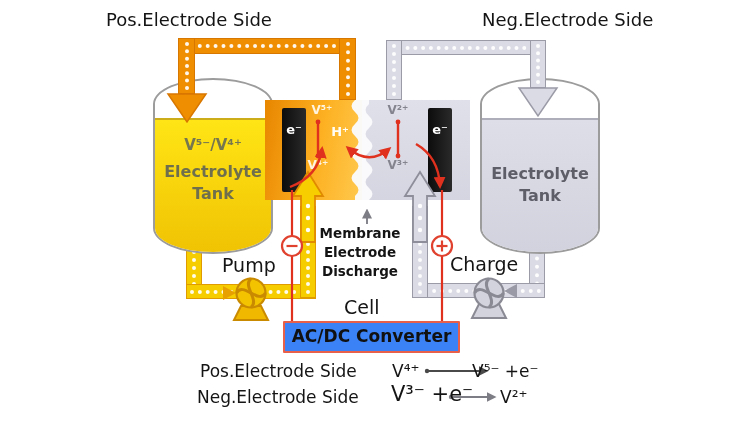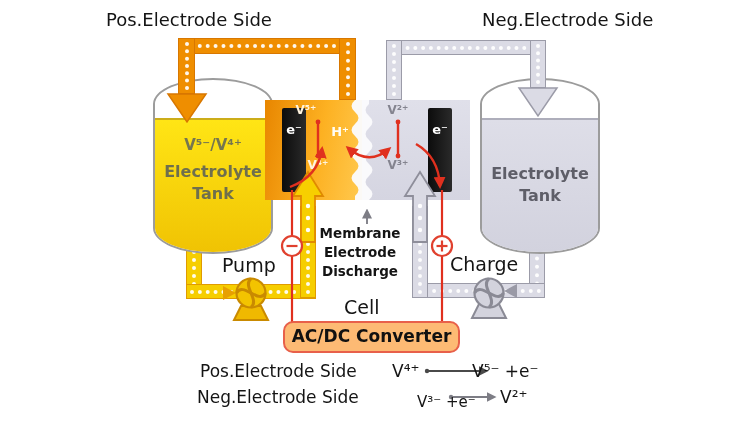--- a/index.html
+++ b/index.html
@@ -23,21 +23,21 @@
   .tank-txt{position:absolute;width:100%;text-align:center;font-weight:bold;}
   
   #cell{position:absolute;left:265px;top:100px;width:205px;height:100px;}
   .half{position:absolute;top:0;height:100%;}
   .electrode{position:absolute;top:8px;width:24px;height:84px;background:linear-gradient(90deg,#0c0c0c,#2a2a2a);
              border-radius:2px;color:#fff;font-weight:bold;font-size:13px;text-align:center;}
   .ion{position:absolute;font-weight:bold;font-size:12px;width:34px;text-align:center;}
   .ion-pos{color:#FFF4DF;}
   .ion-neg{color:#84848F;}
   #converter{position:absolute;left:283px;top:321px;width:177px;height:32px;border:2.5px solid #E8604A;
-             border-radius:10px;background:#fdba74;box-sizing:border-box;text-align:center;
+             border-radius:1px;background:#3b82f6;box-sizing:border-box;text-align:center;
              font-weight:bold;font-size:17px;line-height:27px;color:#111;}
   svg{display:block;}
   .overlay{position:absolute;left:0;top:0;pointer-events:none;}
 </style>
 </head>
 <body>
 
 <div id="canvas">
 
   <div class="pipe p-yellow" style="left:186px;top:246px;width:16px;height:52px;">
@@ -122,21 +122,21 @@
       <path d="M10,0 Q3,6 10,12 Q17,18 10,24 Q3,30 10,36 Q17,42 10,48 Q3,54 10,60 Q17,66 10,72 Q3,78 10,84 Q17,90 10,96 L10,100 L24,100 Q31,94 24,88 Q17,82 24,76 Q31,70 24,64 Q17,58 24,52 Q31,46 24,40 Q17,34 24,28 Q31,22 24,16 Q17,10 24,4 L24,0 Z" fill="#FBFBFD" opacity="0.96"></path>
     </svg>
 
     <div class="electrode" style="left:17px;">
       <span style="position:absolute;left:0;right:0;top:14px;">e⁻</span>
     </div>
     <div class="electrode" style="left:163px;">
       <span style="position:absolute;left:0;right:0;top:14px;">e⁻</span>
     </div>
 
-    <div class="ion ion-pos" style="left:24px;top:3px;">V⁵⁺</div>
+    <div class="ion ion-pos" style="left:40px;top:3px;">V⁵⁺</div>
     <div class="ion ion-pos" style="left:36px;top:58px;">V⁴⁺</div>
     <div class="ion" style="left:58px;top:24px;color:#FFFDF6;font-size:13px;">H⁺</div>
     <div class="ion ion-neg" style="left:116px;top:3px;">V²⁺</div>
     <div class="ion ion-neg" style="left:116px;top:58px;">V³⁺</div>
   </div>
 
   <svg class="abs" style="left:288px;top:170px;" width="40" height="74" viewBox="0 0 40 74">
     <polygon points="13,72 13,26 5,26 20,2 35,26 27,26 27,72" fill="#F7CF00" stroke="#E08A00" stroke-width="1.8"></polygon>
     <circle cx="20" cy="36" r="2.2" fill="#fff"></circle>
       <circle cx="20" cy="48" r="2.2" fill="#fff"></circle>
@@ -214,16 +214,16 @@
 
   <div id="converter">
     <span>AC/DC Converter</span>
   </div>
 
   <div class="lbl" style="left:200px;top:361px;font-size:17px;">Pos.Electrode Side</div>
   <div class="lbl" style="left:392px;top:361px;font-size:17px;">V⁴⁺</div>
   <div class="lbl" style="left:472px;top:361px;font-size:17px;">V⁵⁻ +e⁻</div>
 
   <div class="lbl" style="left:197px;top:387px;font-size:17px;">Neg.Electrode Side</div>
-  <div class="lbl" style="left:391px;top:393px;font-size:15px;margin-left:26px;">V³⁻ +e⁻</div>
+  <div class="lbl" style="left:391px;top:382px;font-size:21px;">V³⁻ +e⁻</div>
   <div class="lbl" style="left:500px;top:387px;font-size:17px;">V²⁺</div>
 
 </div>
 
 </body></html>

